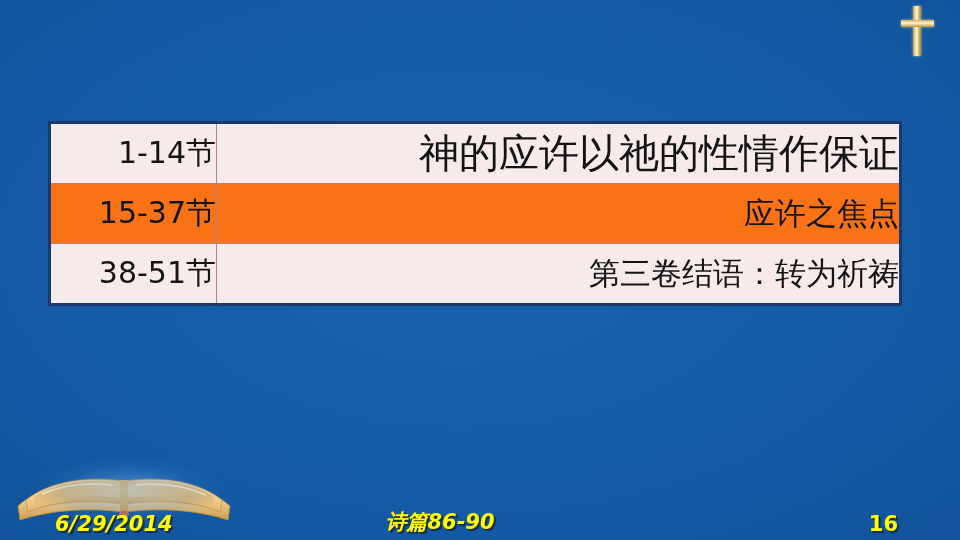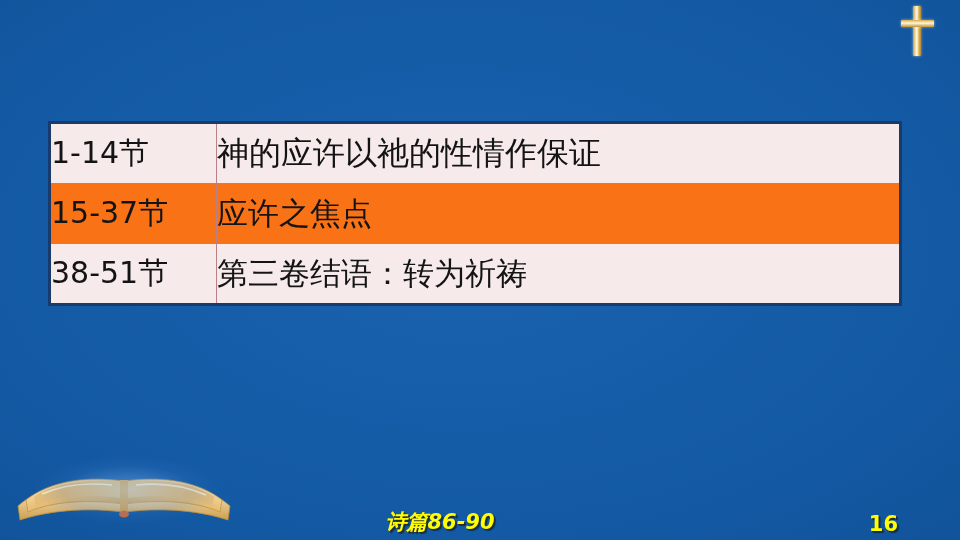--- a/index.html
+++ b/index.html
@@ -76,37 +76,37 @@
     border-collapse: collapse;
     border: 3px solid #1a3a6b;
     table-layout: fixed;
     background: #f3e6e6;
   }
   #seg-table td {
     border: 1px solid #b8818a;
     padding: 0;
     height: 59px;
     color: #141414;
-    text-align: left;
+    text-align: right;
     vertical-align: middle;
     font-family: "DejaVu Sans", "Liberation Sans", sans-serif;
     overflow: hidden;
     white-space: nowrap;
   }
   #seg-table tr.light td { background: #f6eaea; }
   #seg-table tr.dark  td { background: #f97316; }
 
   #seg-table td.col-range {
     width: 165px;
     font-size: 30px;
   }
   #seg-table td.col-desc {
     font-size: 31px;
   }
-  #seg-table tr:first-child td.col-desc { font-size: 32px; }
+  #seg-table tr:first-child td.col-desc { font-size: 40px; }
 
   
   #book {
     position: absolute;
     left: 8px;
     top: 442px;
     width: 240px;
     height: 92px;
   }
   #book .glow {
@@ -193,16 +193,17 @@
       <path d="M120 41 C 160 36, 188 43, 206 55 L 204 64 C 188 56, 160 51, 120 56 Z" fill="#e3bb77" opacity="0.85"></path>
 
       <path d="M112 38 L 120 38 L 120 71 L 112 71 Z" fill="#d8a44d"></path>
       <ellipse cx="116" cy="72" rx="5" ry="3.5" fill="#cf6b38"></ellipse>
 
       <path d="M34 52 C 52 44, 76 40, 104 43" stroke="#fff6dd" stroke-width="1.6" fill="none" opacity="0.8"></path>
       <path d="M128 43 C 156 40, 180 45, 198 53" stroke="#fff6dd" stroke-width="1.6" fill="none" opacity="0.8"></path>
     </svg>
   </div>
 
+  <div class="footer-txt" id="footer-date">6/29/2014</div>
   <div class="footer-txt" id="footer-center">诗篇86-90</div>
   <div class="footer-txt" id="footer-page">16</div>
 
 </div>
 
 </body></html>

